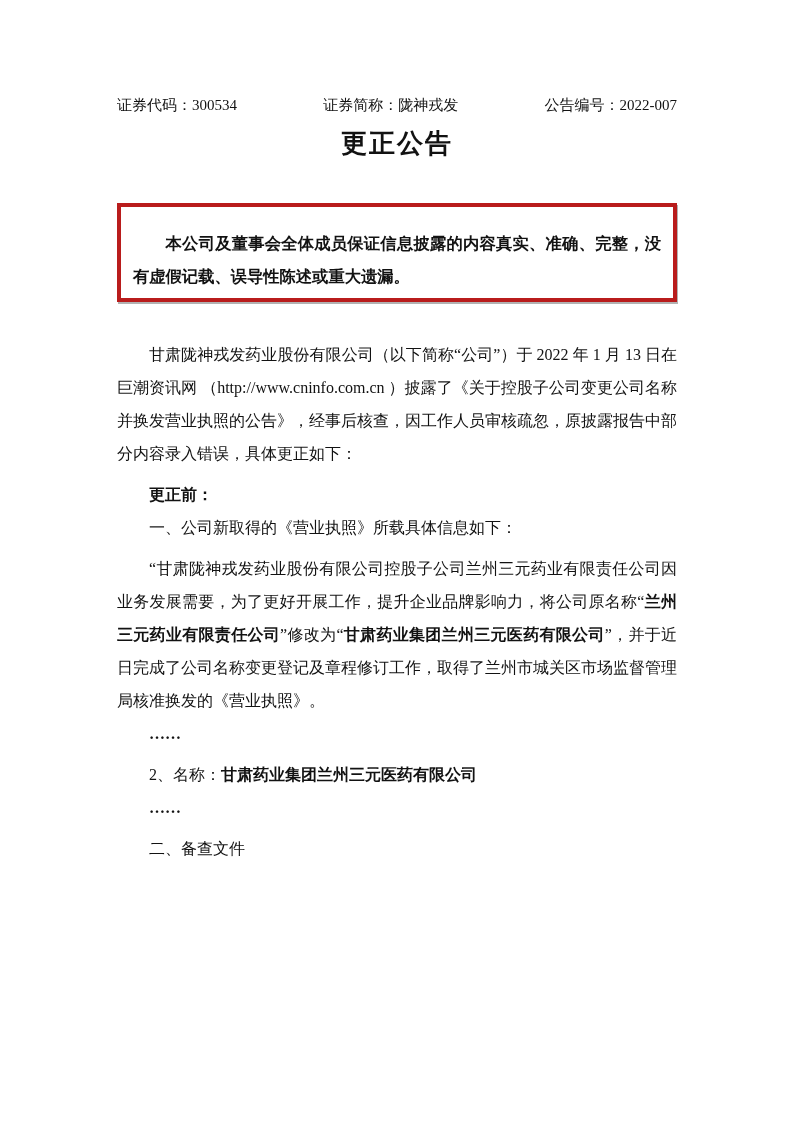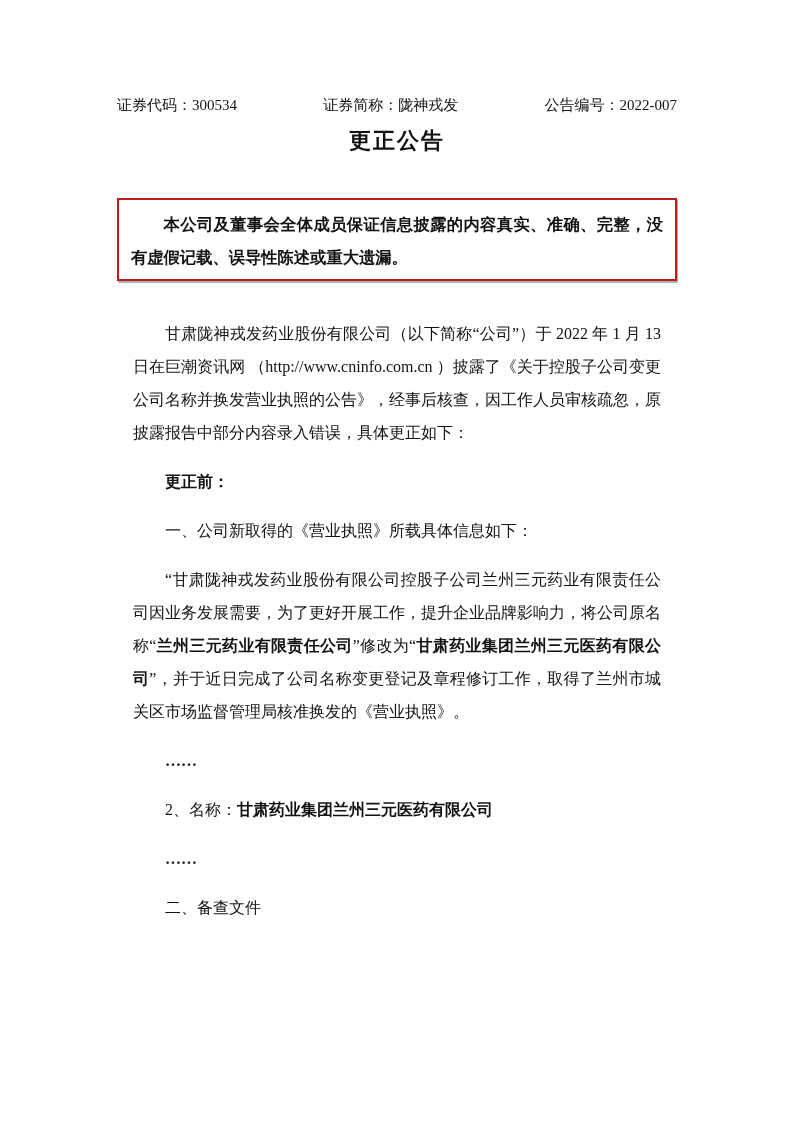--- a/index.html
+++ b/index.html
@@ -31,45 +31,45 @@
     margin: 26px 0 0 0;
     text-align: center;
     font-size: 30px;
     font-weight: 700;
     letter-spacing: 2px;
     line-height: 1.2;
   }
   h2.doc-subtitle {
     margin: 12px 0 12px 0;
     text-align: center;
-    font-size: 22px;
+    font-size: 26px;
     font-weight: 700;
     letter-spacing: 2px;
     line-height: 1.2;
   }
   .notice-box {
     margin-top: 44px;
-    border: 2px solid #b91c1c;
+    border: 4px solid #b91c1c;
     box-shadow: 1px 2px 0 rgba(0,0,0,0.30);
-    padding: 8px 12px 5px 12px;
+    padding: 20px 12px 5px 12px;
     box-sizing: border-box;
   }
   .notice-box p {
     margin: 0;
     font-weight: 700;
     font-size: 16.3px;
     line-height: 33px;
     text-indent: 2em;
     text-align: justify;
   }
   .doc-body {
     margin-top: 36px;
   }
   .blk {
-    margin: 16px;
+    margin: 0;
     text-indent: 2em;
     line-height: 33px;
     text-align: justify;
     font-size: 16px;
   }
   .blk.space { margin-top: 8px; }
   .blk.heading { font-weight: 700; }
   .b { font-weight: 700; }
 </style>
 </head>

